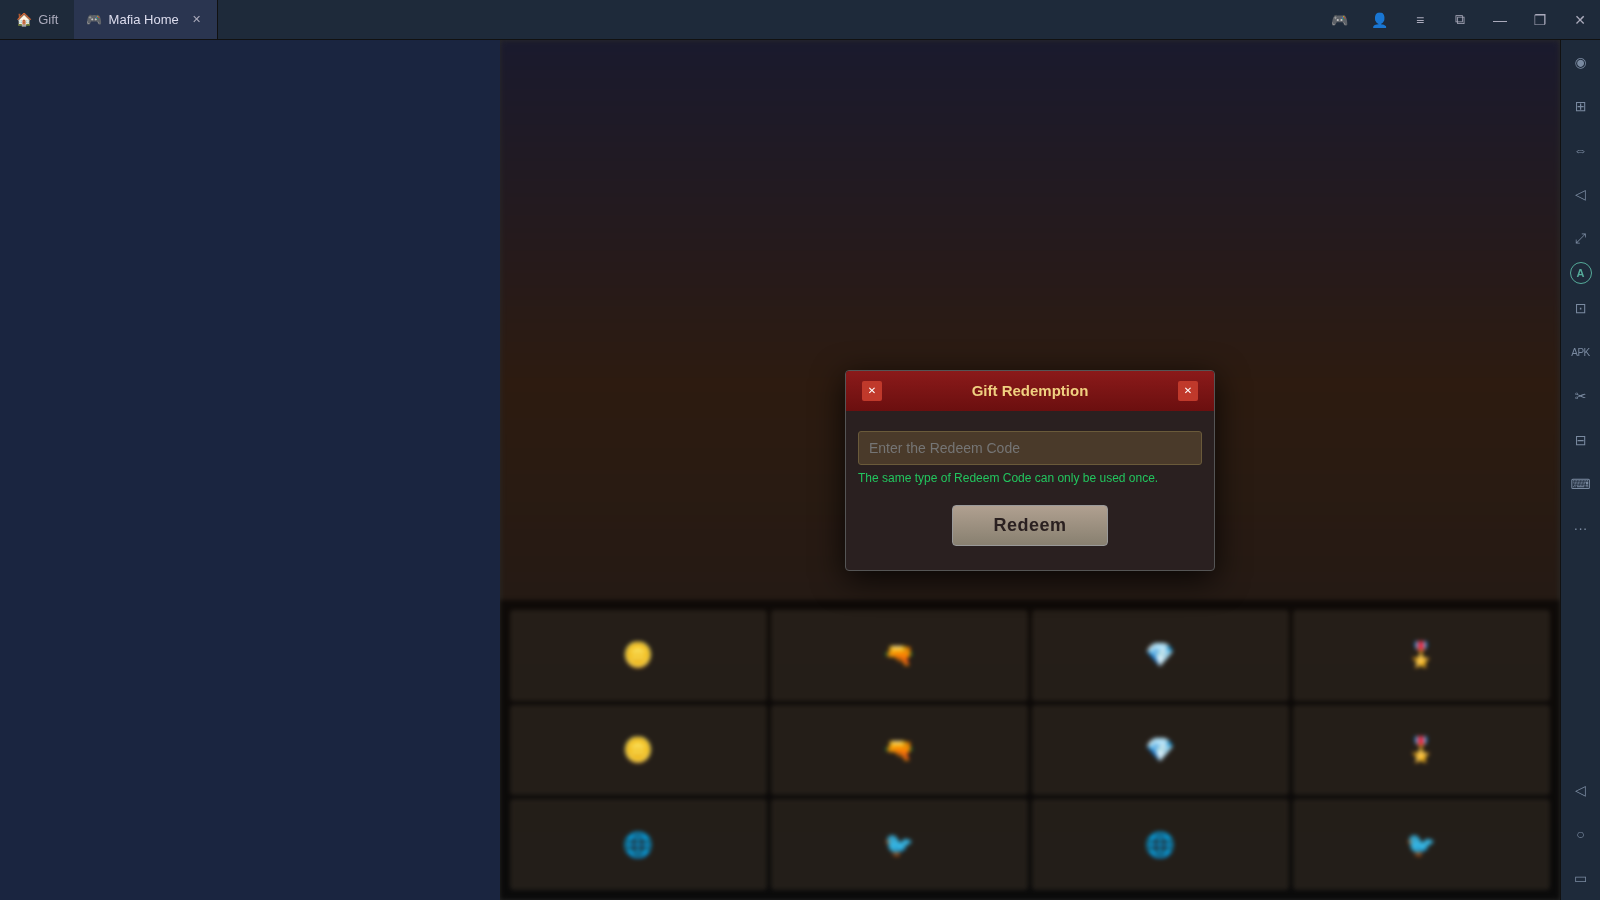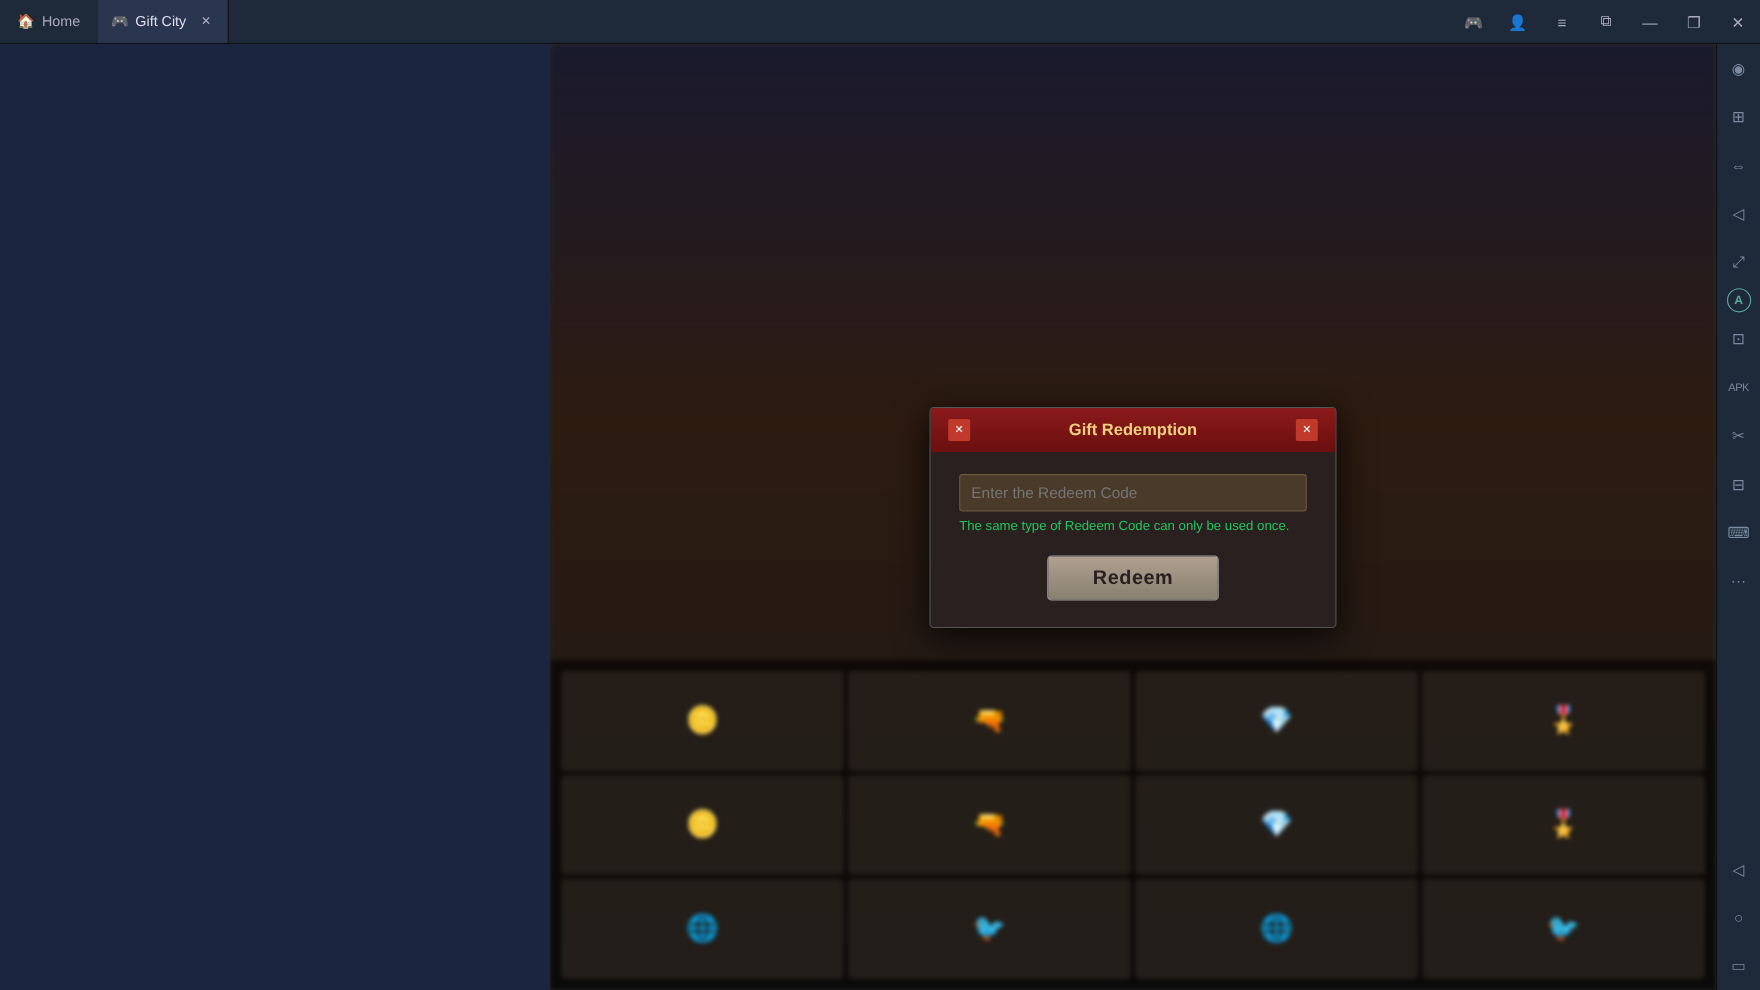--- a/index.html
+++ b/index.html
@@ -180,21 +180,21 @@
       cursor: pointer;
     }
     .dialog-title {
       color: #f0d080;
       font-size: 15px;
       font-weight: 600;
       text-align: center;
       flex: 1;
     }
     .dialog-body {
-      padding: 20px 26px 24px;
+      padding: 20px 12px 24px;
     }
     .redeem-input {
       width: 100%;
       padding: 8px 10px;
       background: #4a3a2a;
       border: 1px solid #6a5a3a;
       border-radius: 3px;
       color: #ccc;
       font-size: 14px;
       outline: none;
@@ -217,25 +217,25 @@
       cursor: pointer;
       letter-spacing: 0.5px;
     }
   </style>
 </head>
 <body>
 
 <div class="titlebar">
   <div class="tab-home">
     <span>🏠</span>
-    <span>Home</span>
+    <span>Gift</span>
   </div>
   <div class="tab-active">
     <span>🎮</span>
-    <span>Gift City</span>
+    <span>Mafia Home</span>
     <span class="tab-close">✕</span>
   </div>
   <div class="titlebar-right">
     <div class="titlebar-icon">🎮</div>
     <div class="titlebar-icon">👤</div>
     <div class="titlebar-icon">≡</div>
     <div class="titlebar-icon">⧉</div>
     <div class="titlebar-icon">—</div>
     <div class="titlebar-icon">❐</div>
     <div class="titlebar-icon close-btn">✕</div>

